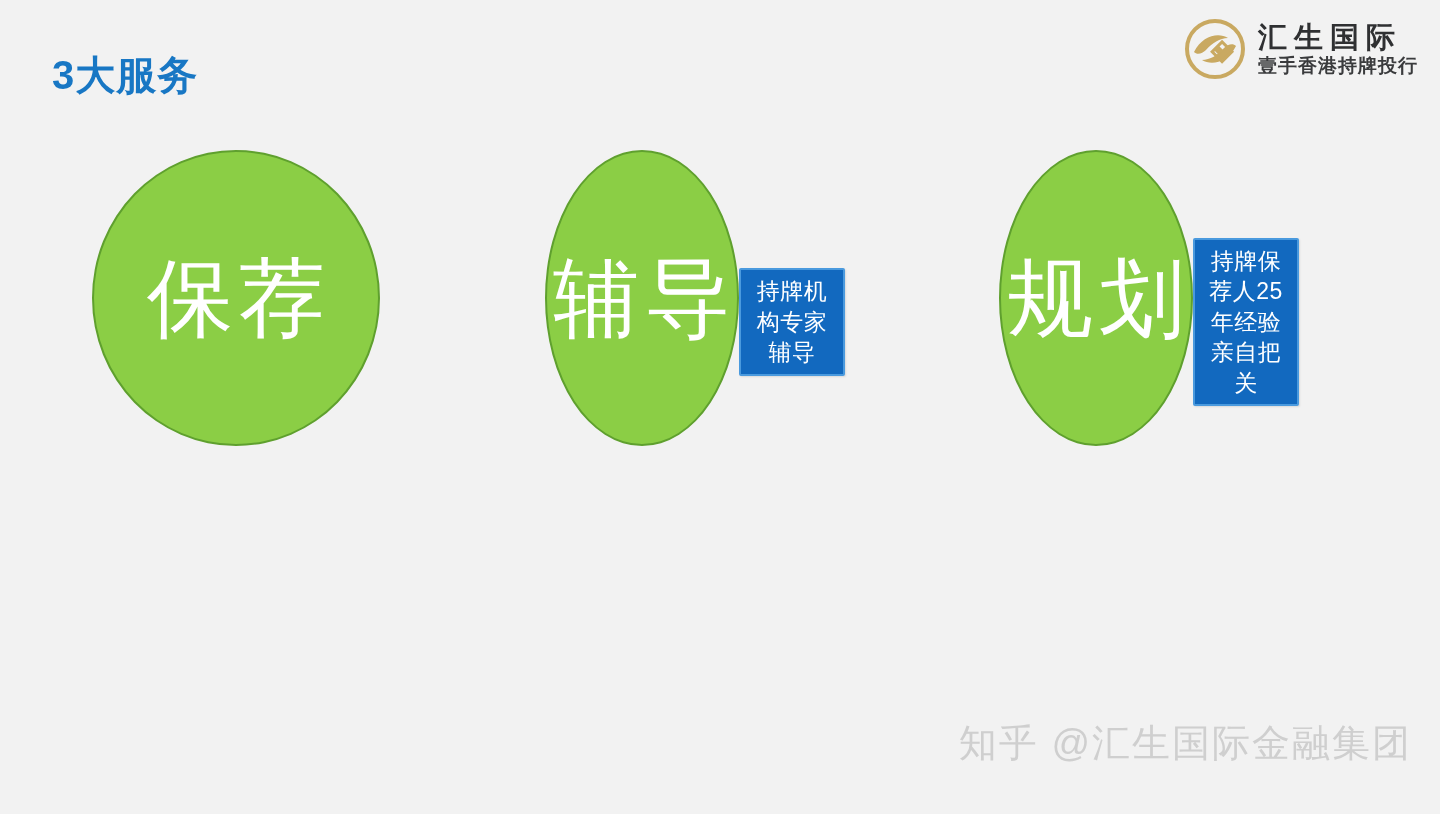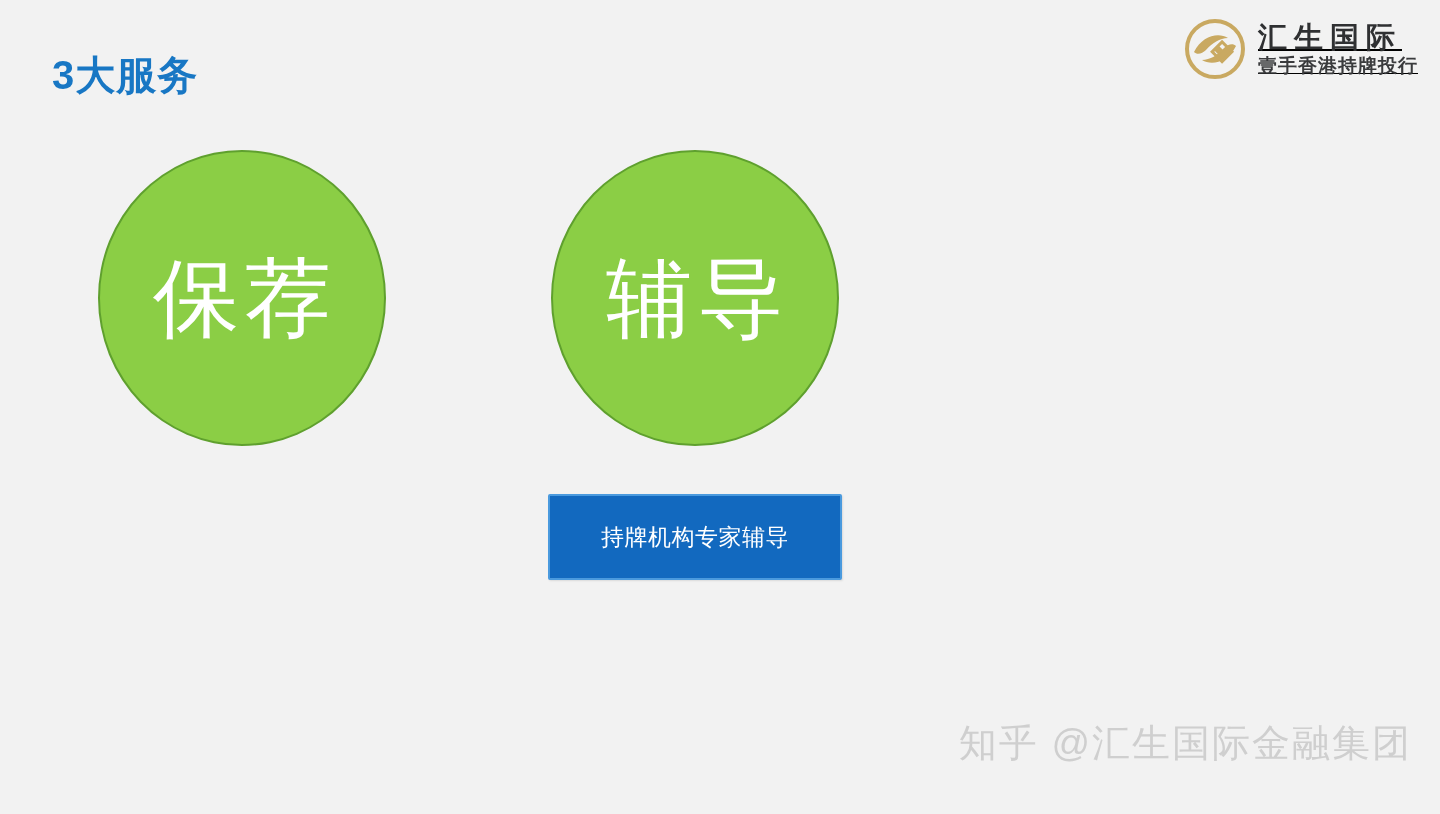--- a/index.html
+++ b/index.html
@@ -45,21 +45,20 @@
   .logo-mark {
     width: 62px;
     height: 62px;
     flex: 0 0 62px;
   }
   .logo-text {
     display: flex;
     flex-direction: column;
     justify-content: center;
     gap: 3px;
-    text-decoration: underline;
   }
   .logo-name {
     font-size: 29px;
     font-weight: bold;
     color: #2f3032;
     letter-spacing: 7px;
     line-height: 1.05;
     white-space: nowrap;
   }
   .logo-tagline {
@@ -77,21 +76,21 @@
     left: 0;
     top: 150px;
     width: 1440px;
     height: 450px;
   }
   .column {
     position: absolute;
     top: 0;
     width: 300px;
     display: flex;
-    flex-direction: column;
+    flex-direction: row;
     align-items: center;
   }
   .column.c0 { left: 92px; }
   .column.c1 { left: 545px; }
   .column.c2 { left: 999px; }
 
   .circle {
     width: 288px;
     height: 296px;
     border-radius: 50%;
@@ -182,18 +181,26 @@
 
     <div class="column c1">
       <div class="circle">
         <span class="circle-label">辅导</span>
       </div>
       <div class="info-box">
         <span class="info-text">持牌机构专家辅导</span>
       </div>
     </div>
 
+    <div class="column c2">
+      <div class="circle">
+        <span class="circle-label">规划</span>
+      </div>
+      <div class="info-box">
+        <span class="info-text">持牌保荐人25年经验亲自把关</span>
+      </div>
+    </div>
 
   </div>
 
   <div class="watermark">知乎 @汇生国际金融集团</div>
 
 </div>
 
 </body></html>

